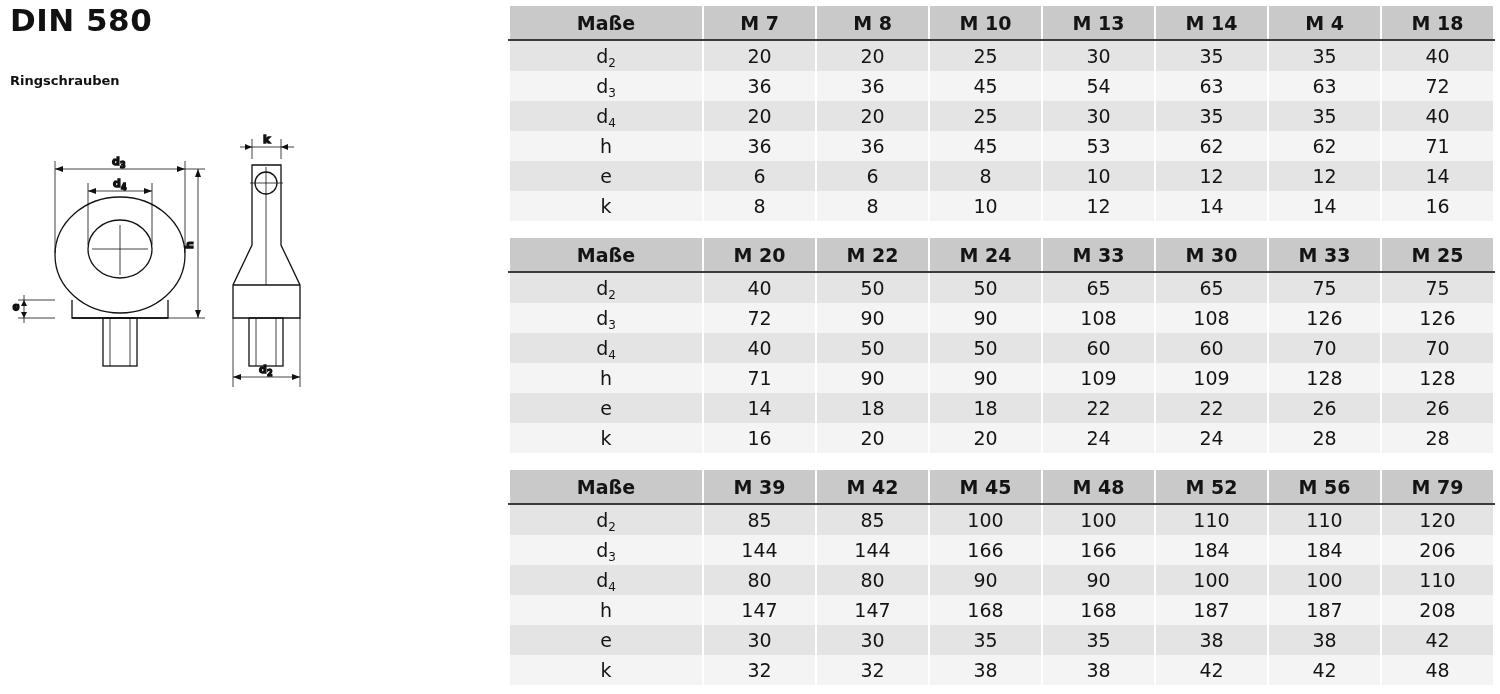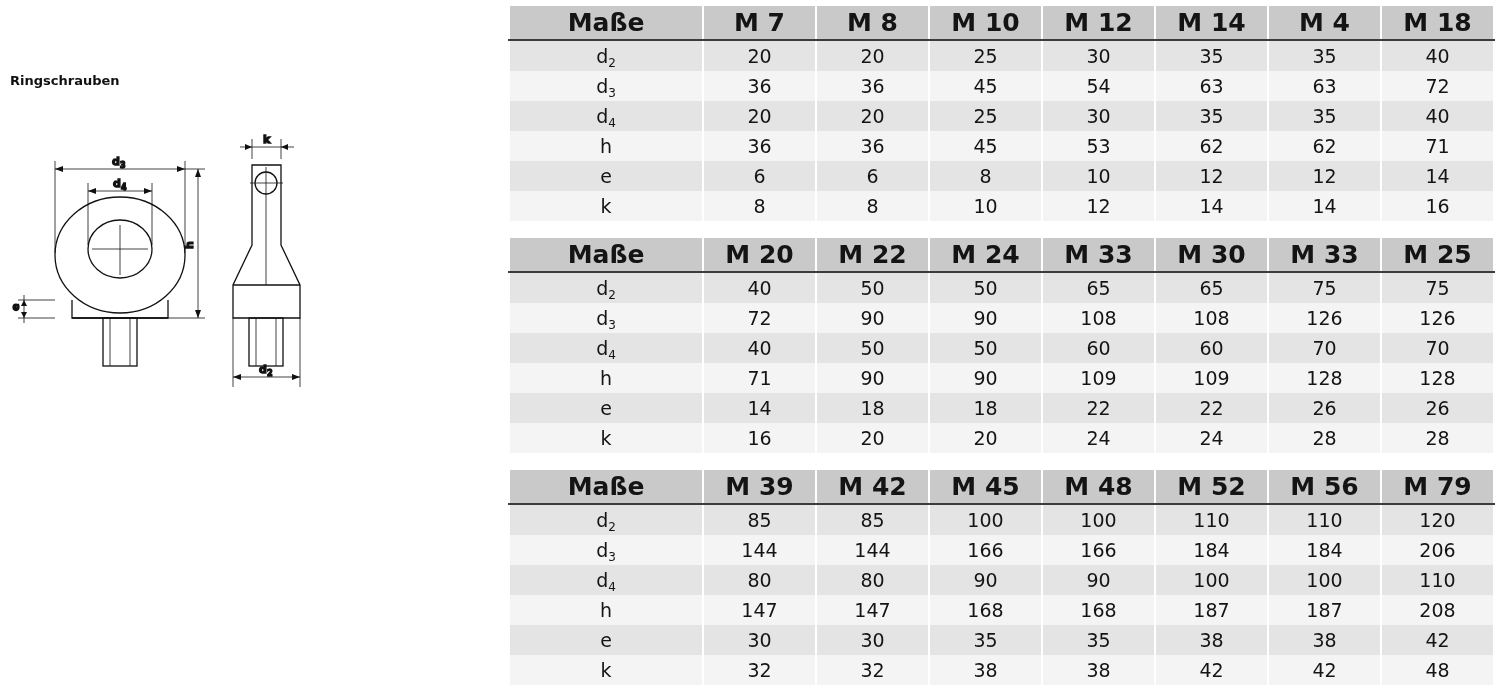--- a/index.html
+++ b/index.html
@@ -74,21 +74,21 @@
     text-align: center;
     font-size: 19px;
     height: 30px;
     padding: 0;
     font-weight: normal;
     color: #141414;
   }
   .table-block tr.head th {
     background: #c9c9c9;
     font-weight: bold;
-    font-size: 25px;
+    font-size: 19px;
     height: 33px;
     border-bottom: 2px solid #3b3b3b;
   }
   .table-block tr.odd td { background: #e4e4e4; }
   .table-block tr.even td { background: #f4f4f4; }
   .table-block td.label,
   .table-block th.label {
     font-weight: normal;
   }
   .table-block th.label { font-weight: bold; }
@@ -109,20 +109,21 @@
   .dim-sub {
     font-size: 8px;
   }
 </style>
 </head>
 <body>
 
 <div class="page">
 
   <div class="left-panel">
+    <div class="title">DIN 580</div>
     <div class="subtitle">Ringschrauben</div>
 
     <svg class="drawing" viewBox="0 0 470 290" xmlns="http://www.w3.org/2000/svg">
       <g stroke="#111" fill="none" stroke-width="1.3">
 
         <ellipse cx="120" cy="130" rx="65" ry="58"></ellipse>
 
         <ellipse cx="120" cy="124" rx="32" ry="29"></ellipse>
 
         <g stroke-width="0.8">
@@ -227,21 +228,21 @@
         <col class="c-val">
         <col class="c-val">
         <col class="c-val">
     </colgroup>
     <thead>
       <tr class="head">
         <th class="label">Maße</th>
         <th>M 7</th>
         <th>M 8</th>
         <th>M 10</th>
-        <th>M 12</th>
+        <th>M 13</th>
         <th>M 14</th>
         <th>M 4</th>
         <th>M 18</th>
       </tr>
     </thead>
     <tbody>
       <tr class="odd">
         <td class="label"><span>d</span><sub>2</sub></td>
         <td>20</td>
         <td>20</td>

